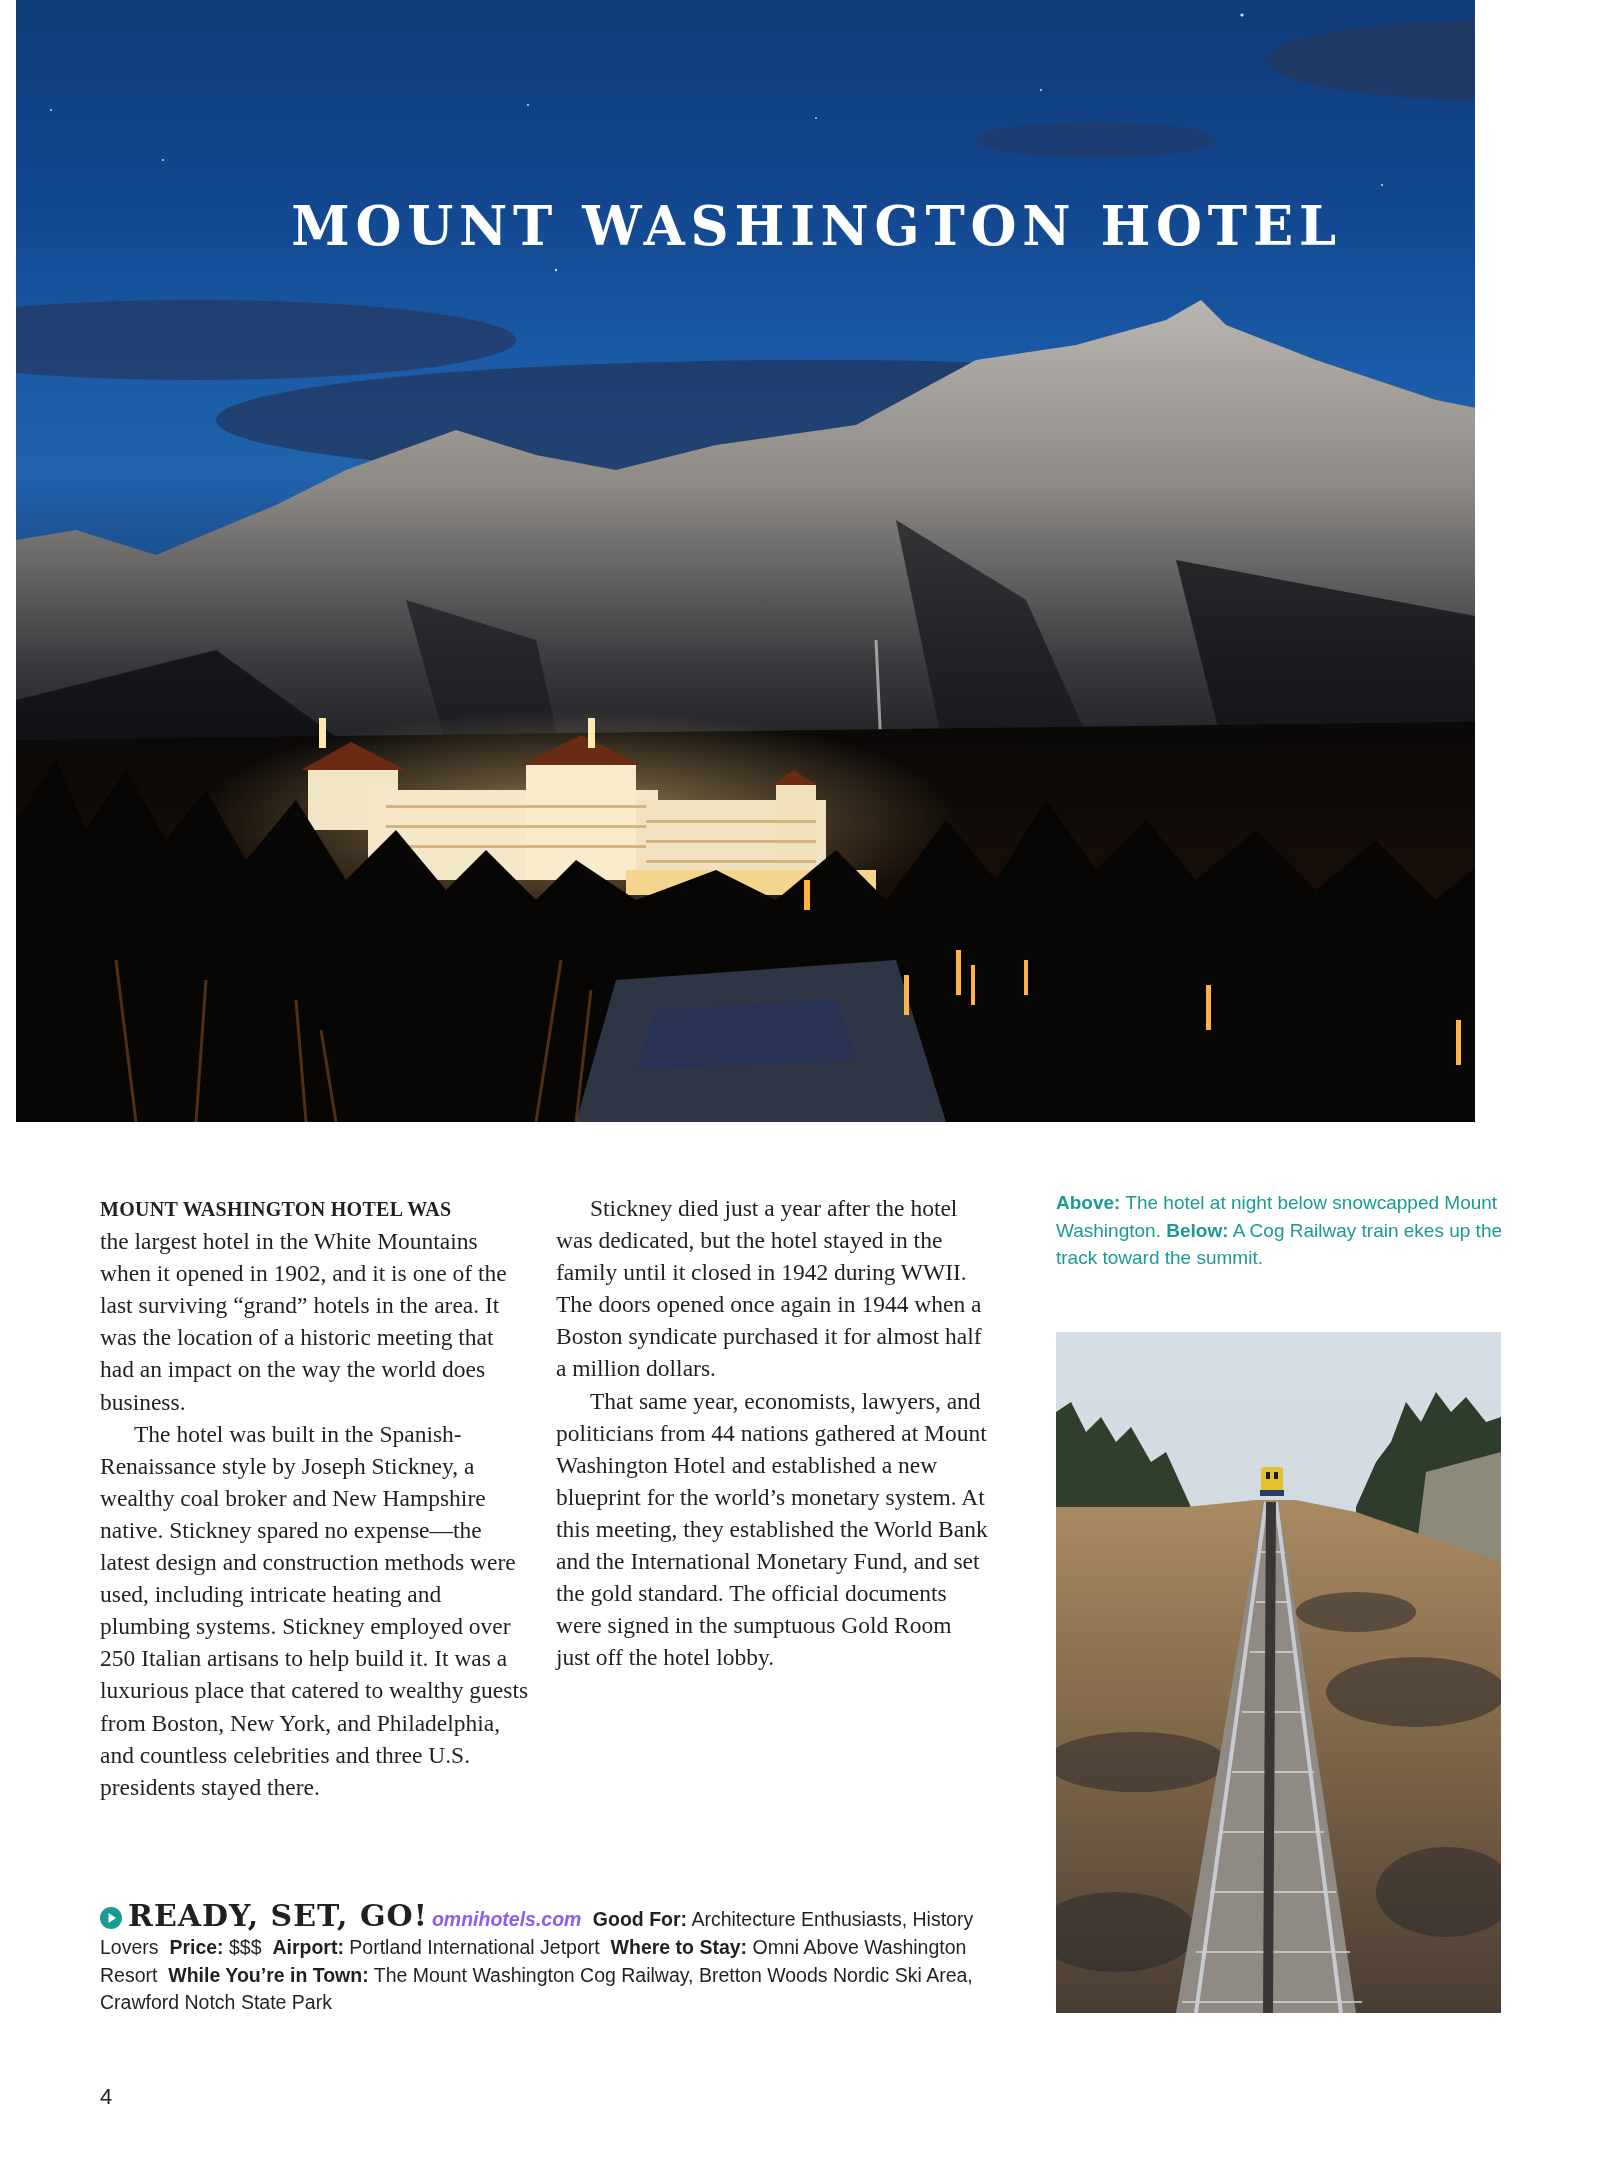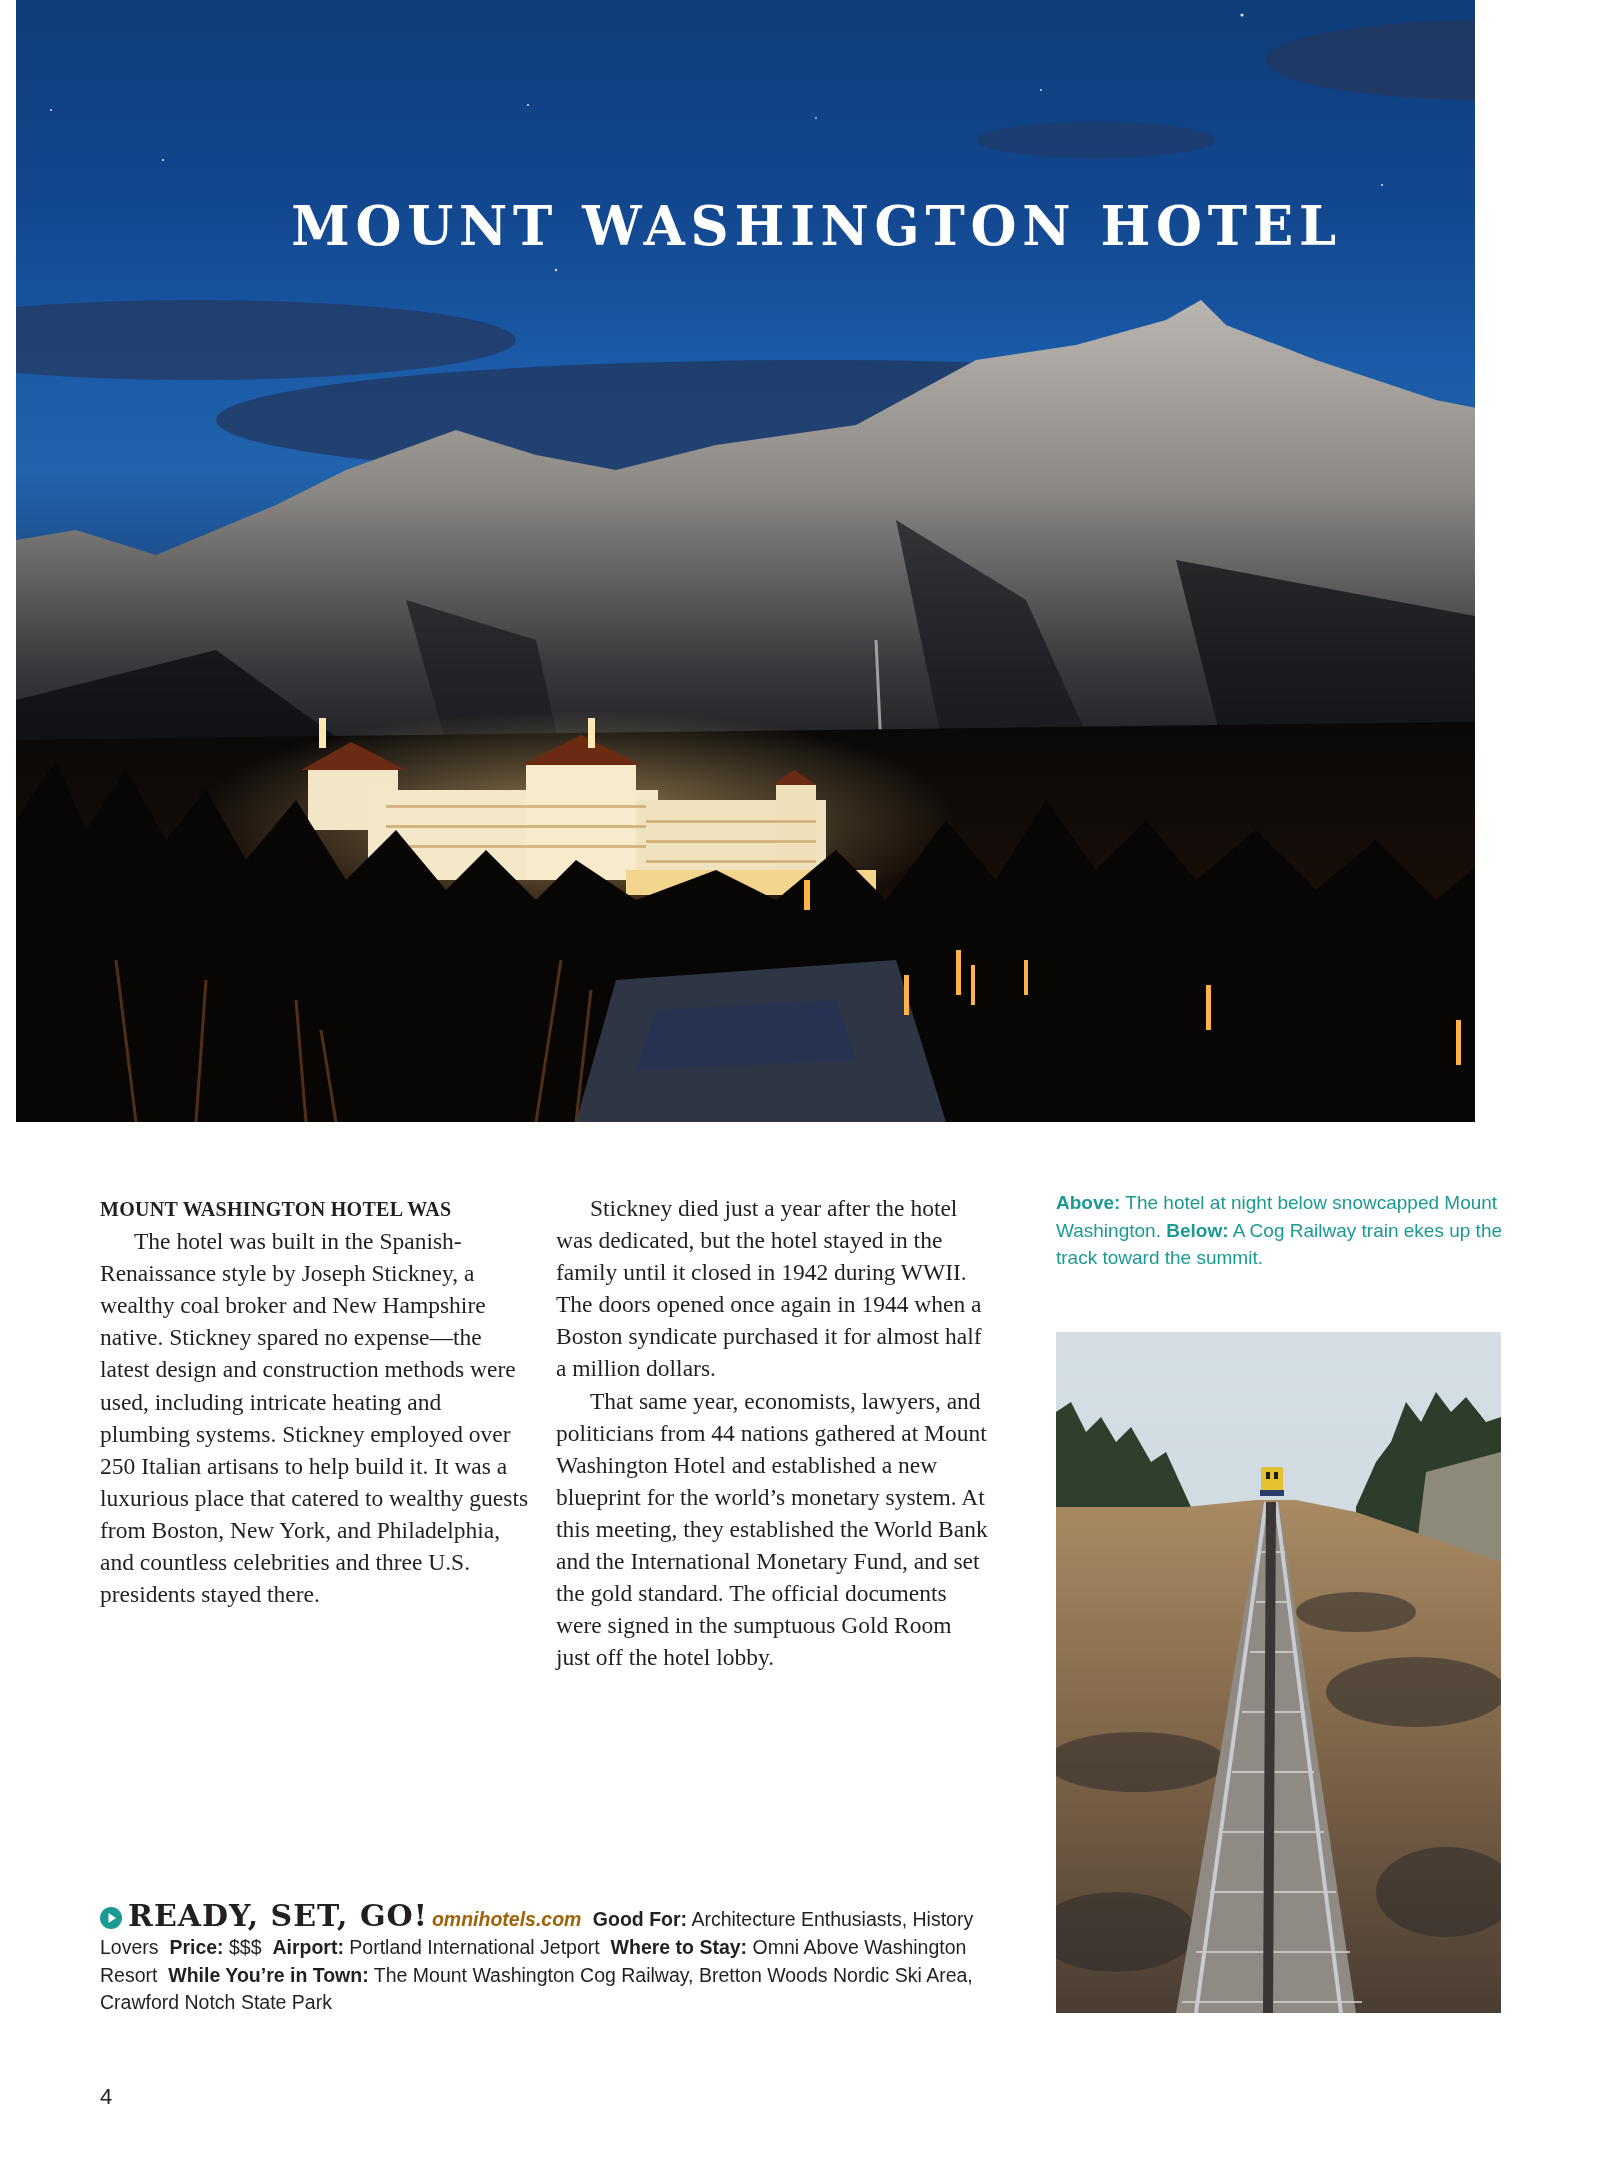--- a/index.html
+++ b/index.html
@@ -55,21 +55,21 @@
 
     
     .rsg {
       position: absolute; left: 100px; top: 1902px; width: 880px;
       font-family: "Liberation Sans", sans-serif; font-size: 19.5px; line-height: 27.8px; color: #231f20;
     }
     .rsg .rsg-head {
       font-family: "DejaVu Serif", serif; font-weight: bold; font-size: 30px; letter-spacing: 1px;
     }
     .rsg .play { display: inline-block; width: 22px; height: 22px; vertical-align: -3px; margin-right: 6px; }
-    .rsg .link { color: #a16207; font-weight: bold; font-style: italic; margin: 0 6px 0 4px; }
+    .rsg .link { color: #8b5cf6; font-weight: bold; font-style: italic; margin: 0 6px 0 4px; }
     .rsg .lbl { font-weight: bold; }
 
     .page-number {
       position: absolute; left: 100px; top: 2084px;
       font-family: "Liberation Sans", sans-serif; font-size: 22px; color: #231f20;
     }
   </style>
 </head>
 <body>
 
@@ -167,21 +167,21 @@
         <line x1="560" y1="1122" x2="575" y2="990"></line>
       <line x1="120" y1="1122" x2="100" y2="960"></line>
         <line x1="180" y1="1122" x2="190" y2="980"></line>
     </g>
   </svg>
 
   <div class="hero-title">MOUNT WASHINGTON HOTEL</div>
 </div>
 
 <div class="col col-1">
-  <p class="first"><span class="lead-caps">MOUNT WASHINGTON HOTEL WAS</span><br></p>
+  <p class="first"><span class="lead-caps">MOUNT WASHINGTON HOTEL WAS</span><br><span>the largest hotel in the White Mountains when it opened in 1902, and it is one of the last surviving “grand” hotels in the area. It was the location of a historic meeting that had an impact on the way the world does business.</span></p>
   <p>The hotel was built in the Spanish-Renaissance style by Joseph Stickney, a wealthy coal broker and New Hampshire native. Stickney spared no expense—the latest design and construction methods were used, including intricate heating and plumbing systems. Stickney employed over 250 Italian artisans to help build it. It was a luxurious place that catered to wealthy guests from Boston, New York, and Philadelphia, and countless celebrities and three U.S. presidents stayed there.</p>
 </div>
 
 <div class="col col-2">
   <p>Stickney died just a year after the hotel was dedicated, but the hotel stayed in the family until it closed in 1942 during WWII. The doors opened once again in 1944 when a Boston syndicate purchased it for almost half a million dollars.</p>
   <p>That same year, economists, lawyers, and politicians from 44 nations gathered at Mount Washington Hotel and established a new blueprint for the world’s monetary system. At this meeting, they established the World Bank and the International Monetary Fund, and set the gold standard. The official documents were signed in the sumptuous Gold Room just off the hotel lobby.</p>
 </div>
 
 <div class="caption">
   <b>Above:</b>

